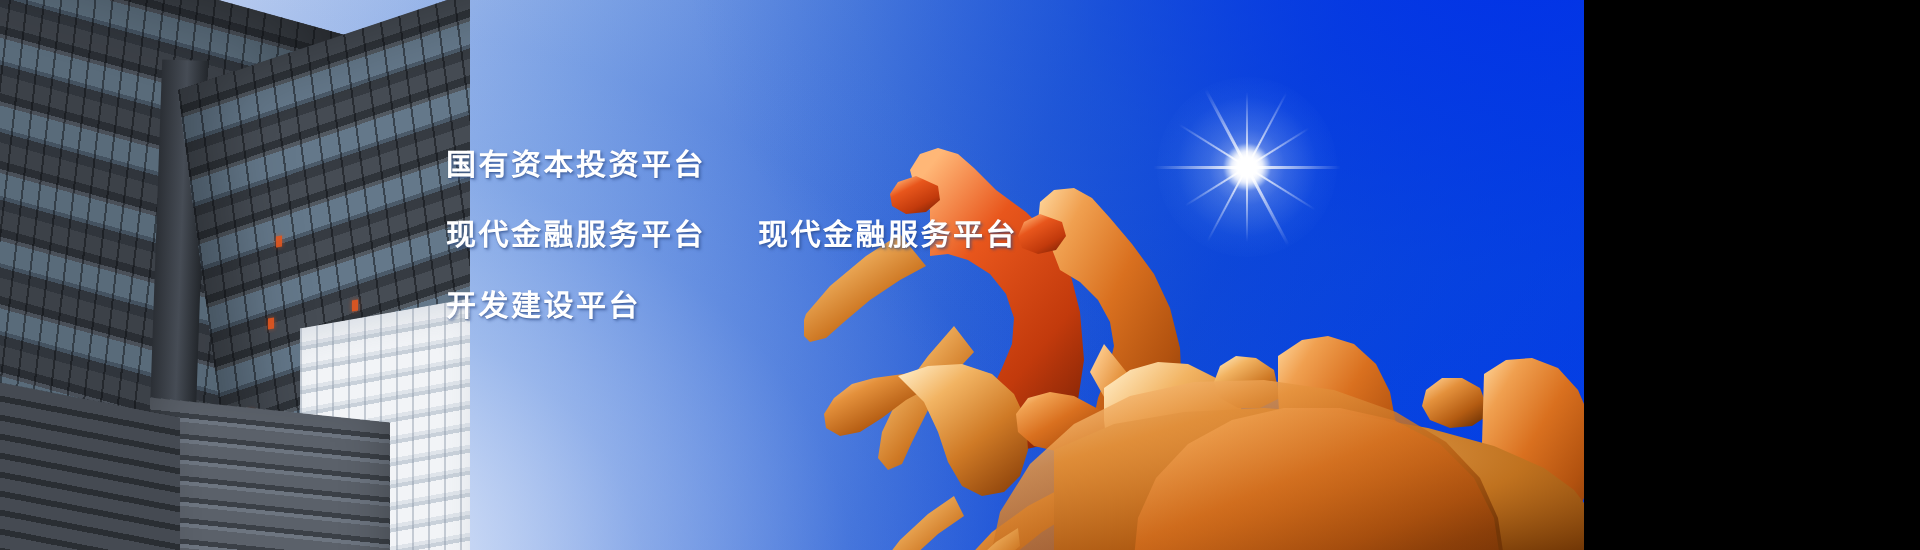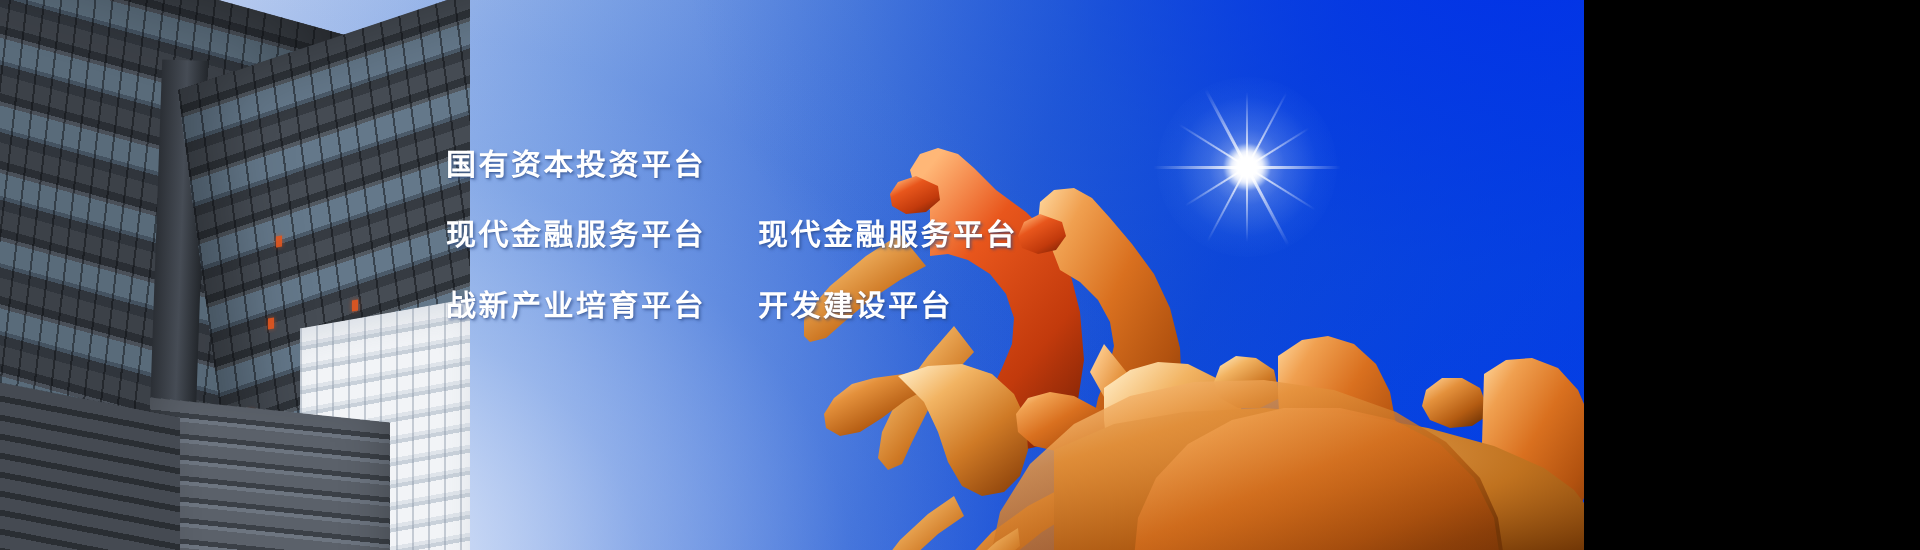--- a/index.html
+++ b/index.html
@@ -356,19 +356,18 @@
     <div class="text-row">
       <div class="plat col-a">国有资本投资平台</div>
     </div>
 
     <div class="text-row">
       <div class="plat col-a">现代金融服务平台</div>
       <div class="plat col-b">现代金融服务平台</div>
     </div>
 
     <div class="text-row">
-      <div class="plat col-a">战新产业培育平台</div>
       <div class="plat col-b">开发建设平台</div>
     </div>
 
   </div>
 
 </div>
 
 </body></html>

